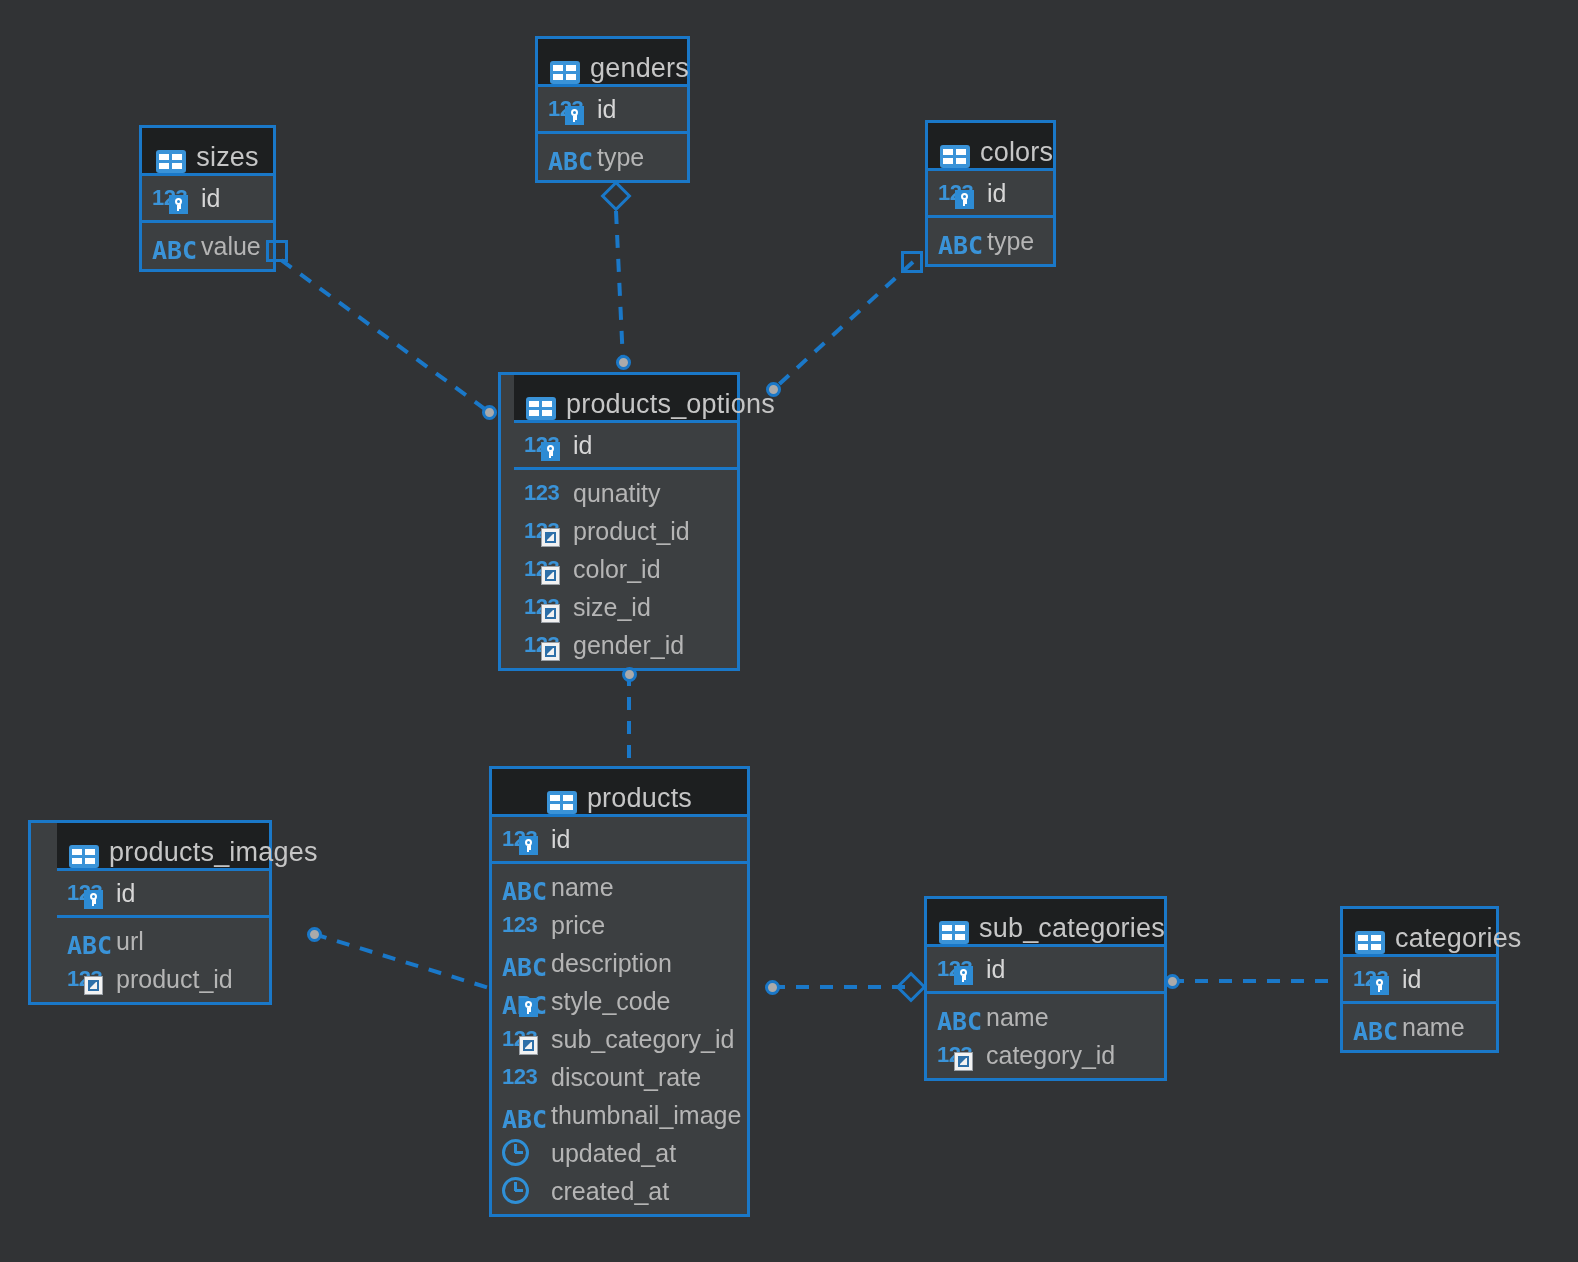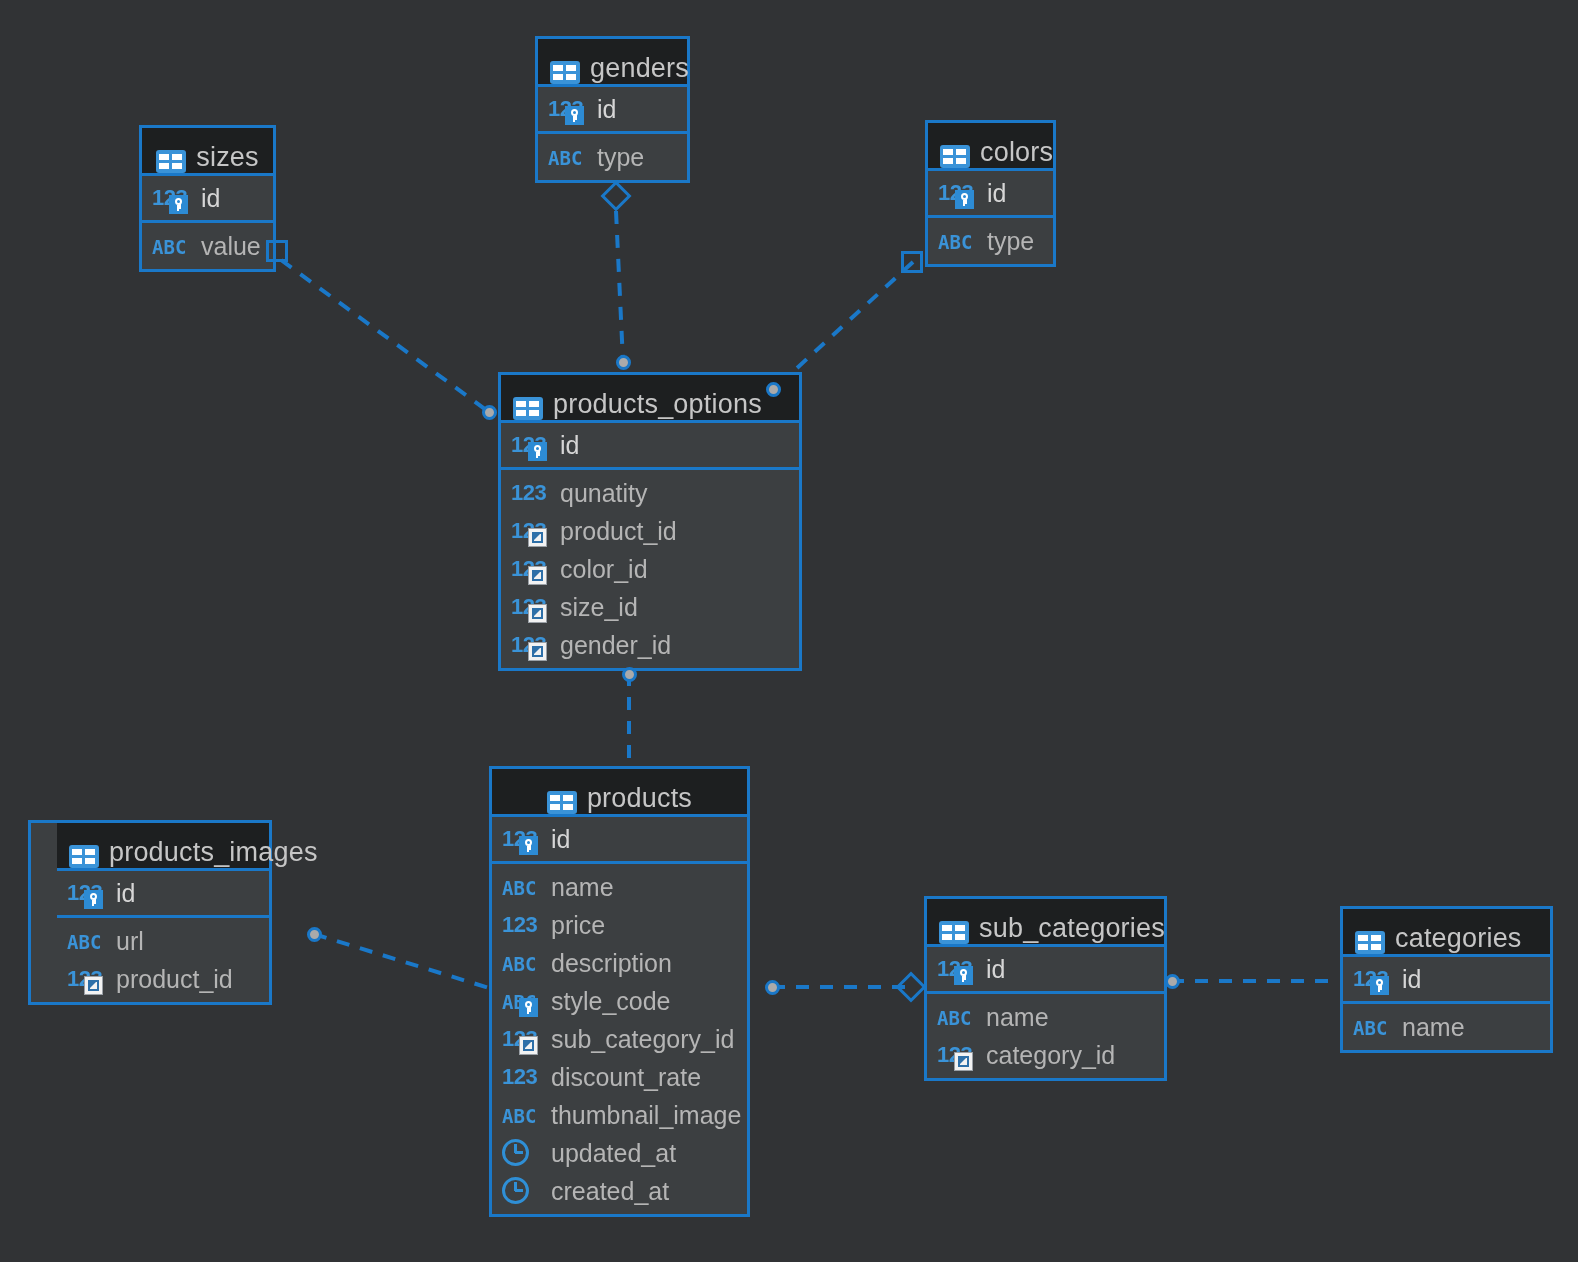--- a/index.html
+++ b/index.html
@@ -47,21 +47,21 @@
   .col .cname{margin-left:9px;}
   .col.key .cname{color:#d6d6d6;font-weight:normal;}
 
   
   .tico{position:relative;width:40px;height:28px;flex:0 0 40px;}
   .tico .lbl{
     position:absolute;left:0;top:1px;
     font-family:"Liberation Sans","DejaVu Sans",sans-serif;
     font-size:22px;font-weight:bold;color:#3a93d8;letter-spacing:-.5px;
   }
-  .tico .lbl.abc{font-family:"DejaVu Sans Mono","Liberation Mono",monospace;font-size:19px;letter-spacing:0;top:4px;}
+  .tico .lbl.abc{font-family:"DejaVu Sans Mono","Liberation Mono",monospace;font-size:25px;letter-spacing:0;top:4px;}
   
   .badge{position:absolute;left:17px;top:11px;width:19px;height:19px;}
   .badge.pk{background:#2d8bd4;}
   .badge.pk::before{
     content:"";position:absolute;left:6px;top:3px;width:7px;height:7px;
     border:2px solid #fff;border-radius:50%;box-sizing:border-box;
   }
   .badge.pk::after{
     content:"";position:absolute;left:8px;top:10px;width:2px;height:6px;background:#fff;
     box-shadow:2px -2px 0 0 #fff;
@@ -194,21 +194,21 @@
         </div>
         <div class="cols">
           <div class="col">
             <span class="tico">
               <span class="lbl abc">ABC</span>
             </span>
             <span class="cname">type</span>
           </div>
         </div>
       </div>
-      <div class="tbl" style="left: 498px; top: 372px; width: 304px;">
+      <div class="tbl" style="left: 498px; top: 372px; width: 242px; padding-left: 13px;">
         <div class="tbl-head">
           <span class="tbico">
             <i class="r1a"></i>
             <i class="r1b"></i>
             <i class="r2a"></i>
             <i class="r2b"></i>
           </span>
           <span class="ttxt">products_options</span>
         </div>
         <div class="pk-sec">
@@ -410,21 +410,21 @@
           </div>
           <div class="col">
             <span class="tico">
               <span class="lbl">123</span>
               <span class="badge fk"></span>
             </span>
             <span class="cname">category_id</span>
           </div>
         </div>
       </div>
-      <div class="tbl" style="left: 1340px; top: 906px; width: 213px;">
+      <div class="tbl" style="left: 1340px; top: 906px; width: 159px;">
         <div class="tbl-head">
           <span class="tbico">
             <i class="r1a"></i>
             <i class="r1b"></i>
             <i class="r2a"></i>
             <i class="r2b"></i>
           </span>
           <span class="ttxt">categories</span>
         </div>
         <div class="pk-sec">

